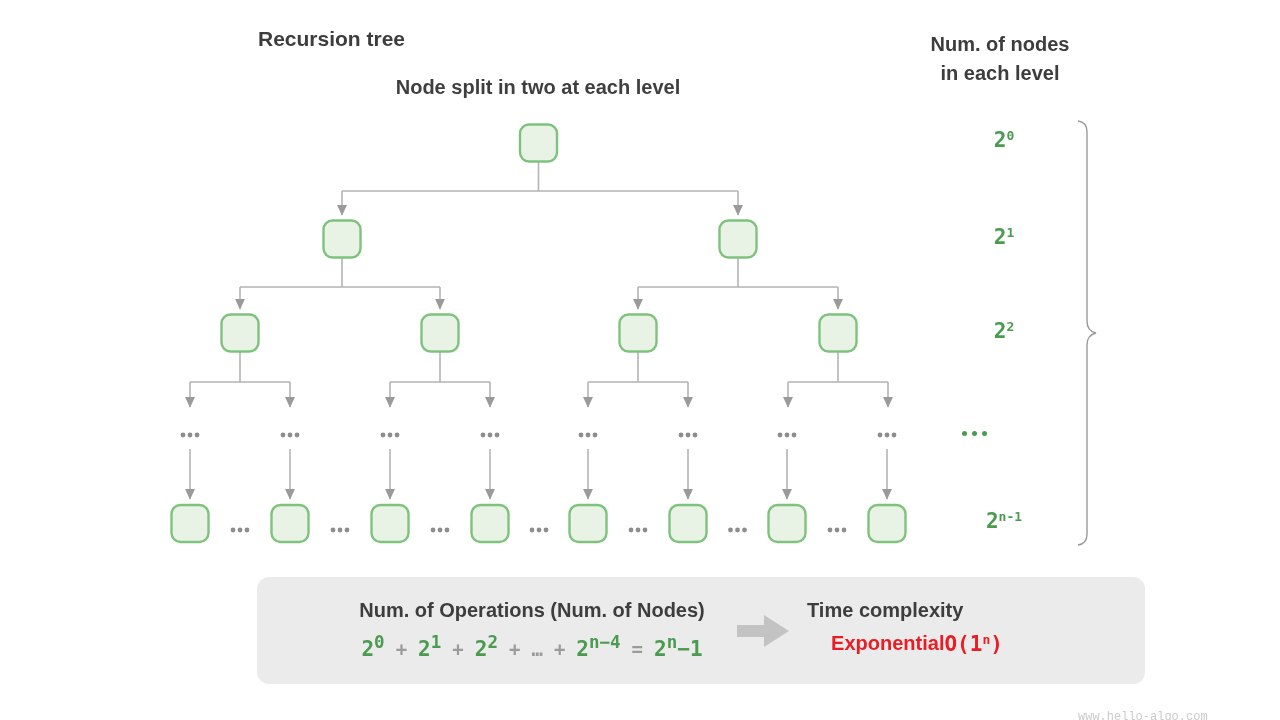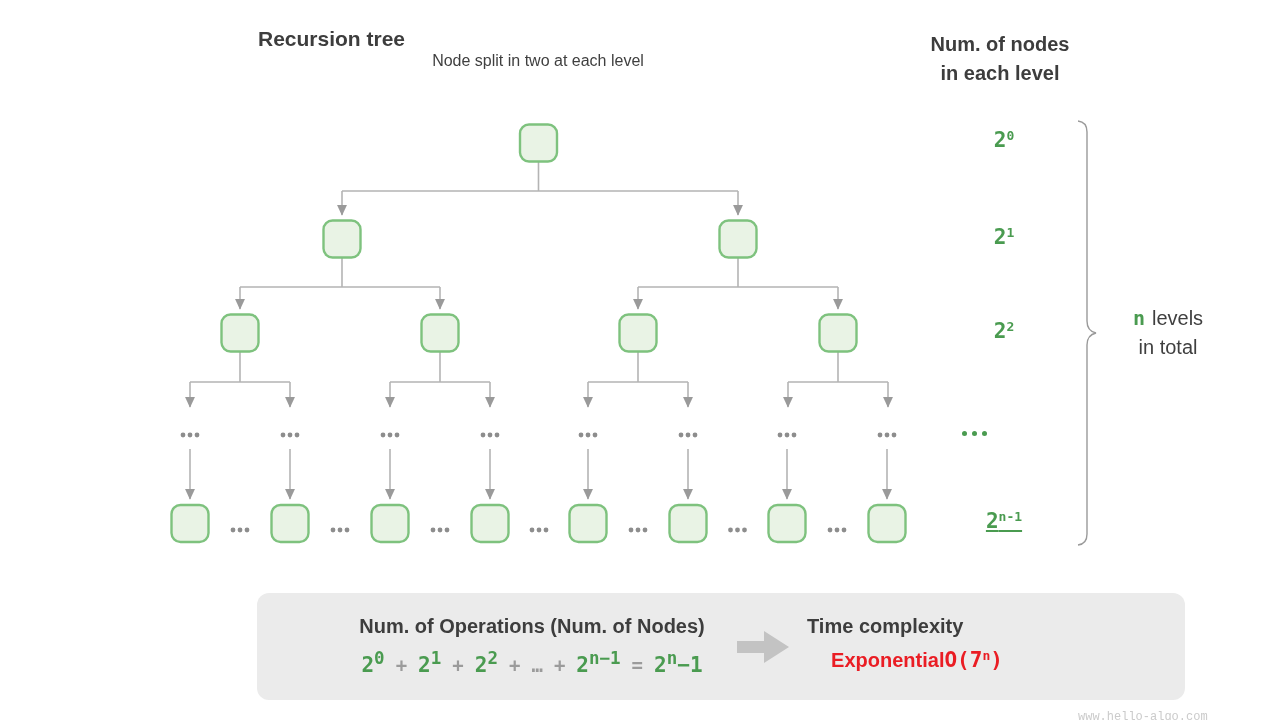--- a/index.html
+++ b/index.html
@@ -7,49 +7,49 @@
     --red:#ea1d24; --dark:#3d3d3d; --gray:#9b9b9b; --line:#b4b4b4;
     --dots:#8d8d8d; --box-bg:#ebebeb; --block-arrow:#c3c3c3;
     --watermark:#cbcbcb; --brace:#9a9a9a;
   }
   html,body{margin:0;padding:0;background:#fff;}
   .canvas{position:relative;width:1280px;height:720px;background:#fff;overflow:hidden;
           font-family:"Liberation Sans",sans-serif;color:var(--dark);}
   .abs{position:absolute;}
   
   .title{left:258px;top:27px;width:560px;text-align:left;font-size:21px;font-weight:700;color:var(--dark);}
-  .subtitle{left:258px;top:52px;width:560px;text-align:center;font-size:16px;font-weight:400;color:#3f3f3f;}
+  .subtitle{left:258px;top:76px;width:560px;text-align:center;font-size:20px;font-weight:700;color:#3f3f3f;}
   .right-header{left:890px;top:30px;width:220px;text-align:center;font-size:20px;font-weight:700;line-height:29px;color:var(--dark);}
   
   .lvl{left:962px;width:84px;height:32px;line-height:32px;text-align:center;
        font-family:"DejaVu Sans Mono",monospace;font-weight:700;font-size:21px;color:var(--green);}
   .lvl sup, .mono sup{font-size:62%;position:relative;top:-0.55em;vertical-align:baseline;}
   .dots3{display:flex;gap:5px;align-items:center;justify-content:center;}
   .dots3 i{width:5px;height:5px;border-radius:50%;background:currentColor;display:block;}
   .lvl.dotsrow{display:flex;color:var(--green);}
   
   .brace-label{left:1108px;top:304px;width:120px;text-align:center;font-size:20px;line-height:29px;color:#3f3f3f;}
   .brace-label .n{font-family:"DejaVu Sans Mono",monospace;font-weight:700;color:var(--green);margin-right:7px;}
   
   #diagram-svg{position:absolute;left:0;top:0;}
   .tnode{fill:var(--node-fill);stroke:var(--node-border);stroke-width:2.4;}
   .tline{stroke:var(--line);stroke-width:1.6;fill:none;}
   .brace-path{stroke:var(--brace);stroke-width:1.4;fill:none;}
   .svgdot{fill:var(--dots);}
   
-  .bottom-box{left:257px;top:593px;width:888px;height:107px;background:var(--box-bg);border-radius:12px;padding-left:40px;}
+  .bottom-box{left:257px;top:577px;width:888px;height:107px;background:var(--box-bg);border-radius:12px;}
   .box-left-title{left:30px;top:22px;width:490px;text-align:center;font-size:20px;font-weight:700;color:var(--dark);}
   .formula{left:30px;top:55px;width:490px;display:flex;justify-content:center;align-items:baseline;gap:11px;
            font-family:"DejaVu Sans Mono",monospace;font-weight:700;font-size:21px;}
   .formula .term{color:var(--green);}
   .formula .op{color:var(--gray);font-size:19px;}
   .blockarrow{left:480px;top:36px;}
   .blockarrow polygon{fill:var(--block-arrow);}
   .box-right-title{left:550px;top:22px;width:220px;font-size:20px;font-weight:700;color:var(--dark);}
-  .complexity{left:540px;top:55px;width:240px;display:flex;justify-content:center;align-items:center;gap:0;color:var(--red);}
+  .complexity{left:540px;top:55px;width:240px;display:flex;justify-content:center;align-items:flex-start;gap:0;color:var(--red);}
   .complexity .word{font-size:20px;font-weight:700;}
   .complexity .mono{font-family:"DejaVu Sans Mono",monospace;font-weight:700;font-size:21px;}
   
   .watermark{left:1078px;top:710px;font-family:Liberation Mono, monospace;font-size:12px;color:var(--watermark);}
 </style>
 </head>
 <body>
 
 <div class="canvas">
 
@@ -164,49 +164,45 @@
   <div class="abs lvl" style="top:124px;"><span>2</span><sup>0</sup></div>
   <div class="abs lvl" style="top:221px;"><span>2</span><sup>1</sup></div>
   <div class="abs lvl" style="top:315px;"><span>2</span><sup>2</sup></div>
   <div class="abs lvl dotsrow" style="top:417px;">
       <span class="dots3">
         <i></i>
         <i></i>
         <i></i>
       </span>
     </div>
-  <div class="abs lvl" style="top:505px;text-decoration:underline;"><span>2</span><sup>n-1</sup></div>
-
-  <div class="abs brace-label">
-    <div><span class="n">n</span><span>levels</span></div>
-    <div>in total</div>
-  </div>
+  <div class="abs lvl" style="top:505px;"><span>2</span><sup>n-1</sup></div>
+
 
   <div class="abs bottom-box">
     <div class="abs box-left-title">Num. of Operations (Num. of Nodes)</div>
 
     <div class="abs formula">
       <span class="term"><span>2</span><sup>0</sup></span>
       <span class="op">+</span>
       <span class="term"><span>2</span><sup>1</sup></span>
       <span class="op">+</span>
       <span class="term"><span>2</span><sup>2</sup></span>
       <span class="op">+</span>
       <span class="op">…</span>
       <span class="op">+</span>
-      <span class="term"><span>2</span><sup>n−1</sup></span>
+      <span class="term"><span>2</span><sup>n−4</sup></span>
       <span class="op">=</span>
       <span class="term"><span>2</span><sup>n</sup><span>−1</span></span>
     </div>
 
     <svg class="abs blockarrow" width="52" height="36" viewBox="0 0 52 36">
       <polygon points="0,12 27,12 27,2 52,18 27,34 27,24 0,24"></polygon>
     </svg>
 
     <div class="abs box-right-title">Time complexity</div>
     <div class="abs complexity">
       <span class="word">Exponential</span>
-      <span class="mono"><span>O(7</span><sup>n</sup><span>)</span></span>
+      <span class="mono"><span>O(1</span><sup>n</sup><span>)</span></span>
     </div>
   </div>
 
   <div class="abs watermark">www.hello-algo.com</div>
 </div>
 
 </body></html>

